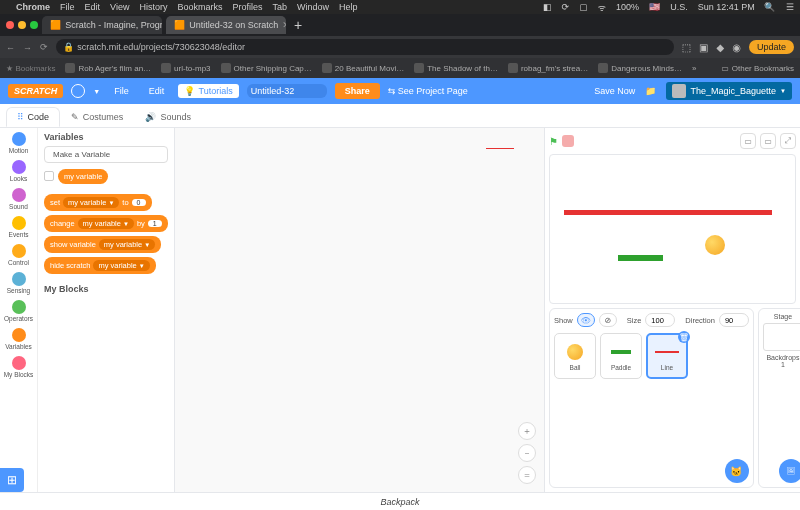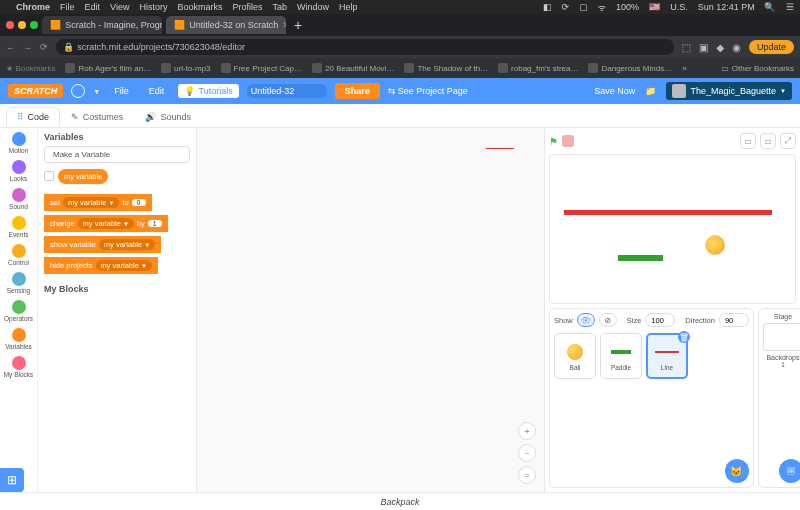--- a/index.html
+++ b/index.html
@@ -33,39 +33,39 @@
   
   .scratch { flex: 1; display: flex; flex-direction: column; background: #fff; }
   .bluebar { height: 26px; background: #4d97ff; display: flex; align-items: center; gap: 8px; padding: 0 8px; color: #fff; font-size: 9px; }
   .bluebar .logo { background: #ff8c1a; padding: 2px 6px; border-radius: 3px; font-weight: bold; font-style: italic; }
   .bluebar .pill { padding: 2px 6px; border-radius: 3px; }
   .bluebar .globe { width: 14px; height: 14px; border: 1.5px solid #fff; border-radius: 50%; }
   .bluebar .tutorials { background: #fff; color: #4d97ff; display: flex; align-items: center; gap: 3px; padding: 2px 6px; border-radius: 3px; }
   .bluebar .title-input { background: #3f86eb; padding: 2px 20px 2px 4px; border-radius: 6px; min-width: 80px; }
   .bluebar .share { background: #ff8c1a; padding: 3px 10px; border-radius: 3px; font-weight: bold; }
   .bluebar .right { margin-left: auto; display: flex; align-items: center; gap: 10px; }
-  .bluebar .user { background: #0c4a6e; padding: 2px 6px; border-radius: 3px; display:flex; align-items:center; gap:4px;}
+  .bluebar .user { background: #0369a1; padding: 2px 6px; border-radius: 3px; display:flex; align-items:center; gap:4px;}
   .bluebar .user .avatar { width:14px;height:14px;background:#bbb;border-radius:2px;}
 
   .tabbar { height: 24px; background: #fff; display: flex; align-items: flex-end; border-bottom: 1px solid #e5e7eb; padding-left: 6px; }
   .etab { padding: 4px 10px; font-size: 9px; color: #666; display: flex; align-items: center; gap: 4px; border: 1px solid transparent; border-radius: 6px 6px 0 0; }
   .etab.active { border: 1px solid #e5e7eb; border-bottom: 1px solid #fff; color: #333; background: #fff; }
 
   .workarea { flex: 1; display: flex; min-height: 0; }
 
   
-  .palette { width: 197px; background: #fff; border-right: 1px solid #e5e7eb; display: flex; }
+  .palette { width: 175px; background: #fff; border-right: 1px solid #e5e7eb; display: flex; }
   .catcol { width: 38px; border-right: 1px solid #eee; padding-top: 4px; }
   .cat { display: flex; flex-direction: column; align-items: center; margin-bottom: 6px; cursor: pointer; }
   .cat .cdot { width: 14px; height: 14px; border-radius: 50%; margin-bottom: 1px; }
   .cat span { font-size: 6.5px; text-align: center; color: #555; }
   .blocks { flex: 1; padding: 4px 6px; overflow: hidden; }
   .blocks h4 { font-size: 9px; color: #555; margin-bottom: 4px; font-weight: bold; }
   .grey-btn { background: #fff; border: 1px solid #ddd; border-radius: 4px; font-size: 8px; padding: 3px 8px; color: #555; margin-bottom: 6px; cursor: pointer; }
-  .block { background: #ff8c1a; color: #fff; font-size: 7.5px; padding: 3px 6px; border-radius: 0; margin-bottom: 4px; display: inline-flex; align-items: center; gap: 3px; }
+  .block { background: #ff8c1a; color: #fff; font-size: 7.5px; padding: 3px 6px; border-radius: 8px; margin-bottom: 4px; display: inline-flex; align-items: center; gap: 3px; }
   .block .pill { background: #e87400; padding: 1px 5px; border-radius: 8px; display: inline-flex; align-items: center; gap: 2px; }
   .block .num { background: #fff; color: #333; border-radius: 8px; padding: 0 5px; font-size: 7px; }
   .block .chev { font-size: 6px; }
   .checkbox { width: 10px; height: 10px; border: 1px solid #ccc; border-radius: 2px; display: inline-block; margin-right: 4px; vertical-align: middle; }
 
   
   .codecanvas { flex: 1; background: #f9f9f9; position: relative; border-right: 1px solid #e5e7eb; }
   .codecanvas .zoom { position: absolute; right: 8px; bottom: 8px; display: flex; flex-direction: column; gap: 4px; }
   .codecanvas .zoom div { width: 18px; height: 18px; border-radius: 50%; background: #fff; border: 1px solid #ddd; display: flex; align-items: center; justify-content: center; font-size: 9px; color: #888; }
 
@@ -172,21 +172,21 @@
     <span class="bm">
         <span class="favicon"></span>
         <span>Rob Ager's film an…</span>
       </span>
     <span class="bm">
         <span class="favicon"></span>
         <span>url-to-mp3</span>
       </span>
     <span class="bm">
         <span class="favicon"></span>
-        <span>Free Project Cap…</span>
+        <span>Other Shipping Cap…</span>
       </span>
     <span class="bm">
         <span class="favicon"></span>
         <span>20 Beautiful Movi…</span>
       </span>
     <span class="bm">
         <span class="favicon"></span>
         <span>The Shadow of th…</span>
       </span>
     <span class="bm">
@@ -306,21 +306,21 @@
             <span class="num">1</span>
           </div><br>
           <div class="block">
             <span>show variable</span>
             <span class="pill">
                 <span>my variable</span>
                 <span class="chev">▼</span>
               </span>
           </div><br>
           <div class="block">
-            <span>hide projects</span>
+            <span>hide scratch</span>
             <span class="pill">
                 <span>my variable</span>
                 <span class="chev">▼</span>
               </span>
           </div>
           <div style="height:6px"></div>
           <h4>My Blocks</h4>
         </div>
       </div>
 

